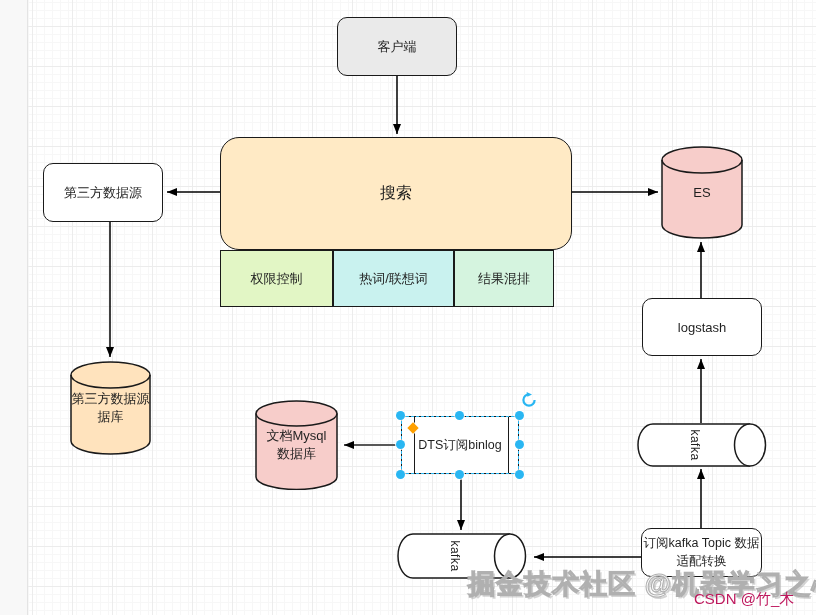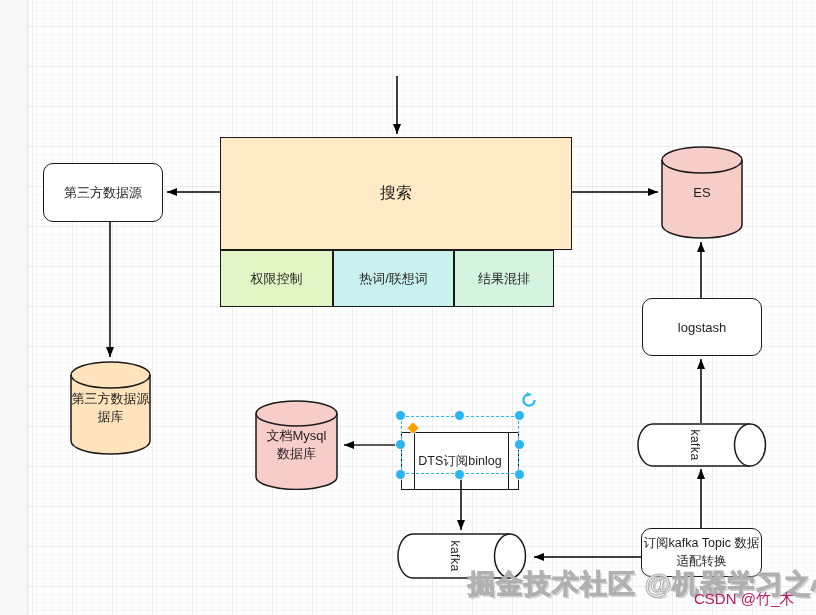--- a/index.html
+++ b/index.html
@@ -30,21 +30,21 @@
   .cyl { position:absolute; z-index:5; }
   .cyl svg { position:absolute; left:0; top:0; }
   .cyl .cyl-label { position:absolute; left:0; right:0; top:0; bottom:0; display:flex; flex-direction:column; align-items:center; justify-content:center; padding-top:0; font-size:13px; text-align:center; line-height:1.35; }
 
   .hcyl { position:absolute; z-index:5; }
   .hcyl svg { position:absolute; left:0; top:0; }
   .hcyl .v-label { position:absolute; left:0; right:14px; top:0; bottom:0; display:flex; align-items:center; justify-content:center; }
   .hcyl .v-label span { transform:rotate(90deg); font-size:12px; letter-spacing:0.5px; }
 
   
-  #dts-node { background:#fff;margin-top:16px; }
+  #dts-node { background:#fff; }
   #dts-node .bar { position:absolute; top:0; bottom:0; width:0; border-left:1.3px solid #1a1a1a; }
   #dts-node .bar.left { left:12px; }
   #dts-node .bar.right { right:9px; }
 
   
   #selection { position:absolute; left:401px; top:416px; width:118px; height:58px; z-index:8; pointer-events:none; }
   #selection .dash { position:absolute; left:0; top:0; right:0; bottom:0; border:1.4px dashed #29b6f2; }
   .handle { position:absolute; width:9px; height:9px; border-radius:50%; background:#29b6f2; box-shadow:0 0 0 1px rgba(255,255,255,.85); pointer-events:auto; }
   .h-tl{left:-5px;top:-5px;} .h-tm{left:54px;top:-5px;} .h-tr{right:-5px;top:-5px;}
   .h-ml{left:-5px;top:24px;} .h-mr{right:-5px;top:24px;}
@@ -73,22 +73,25 @@
   #search-label { font-size:16px; }
   #subscribe-node { font-size:12.5px; line-height:1.4; }
 </style>
 </head>
 <body>
 
 <div id="stage">
   <div id="canvas"></div>
   <div id="page-margin"></div>
 
-
-  <div class="node" style="left:220px; top:137px; width:352px; height:113px; background:#ffeac5;">
+  <div class="node rounded" id="client-node" style="left:337px; top:17px; width:120px; height:59px; background:#eaeaea;">
+    <span>客户端</span>
+  </div>
+
+  <div class="node" style="left:220px; top:137px; width:352px; height:113px; background:#ffeac5;border-radius:19px;">
     <span id="search-label">搜索</span>
   </div>
   <div class="node" style="left:220px; top:250px; width:113px; height:57px; background:#e2f6c5;">
     <span>权限控制</span>
   </div>
   <div class="node" style="left:333px; top:250px; width:121px; height:57px; background:#c9f2ef;">
     <span>热词/联想词</span>
   </div>
   <div class="node" style="left:454px; top:250px; width:100px; height:57px; background:#d5f4df;">
     <span>结果混排</span>

